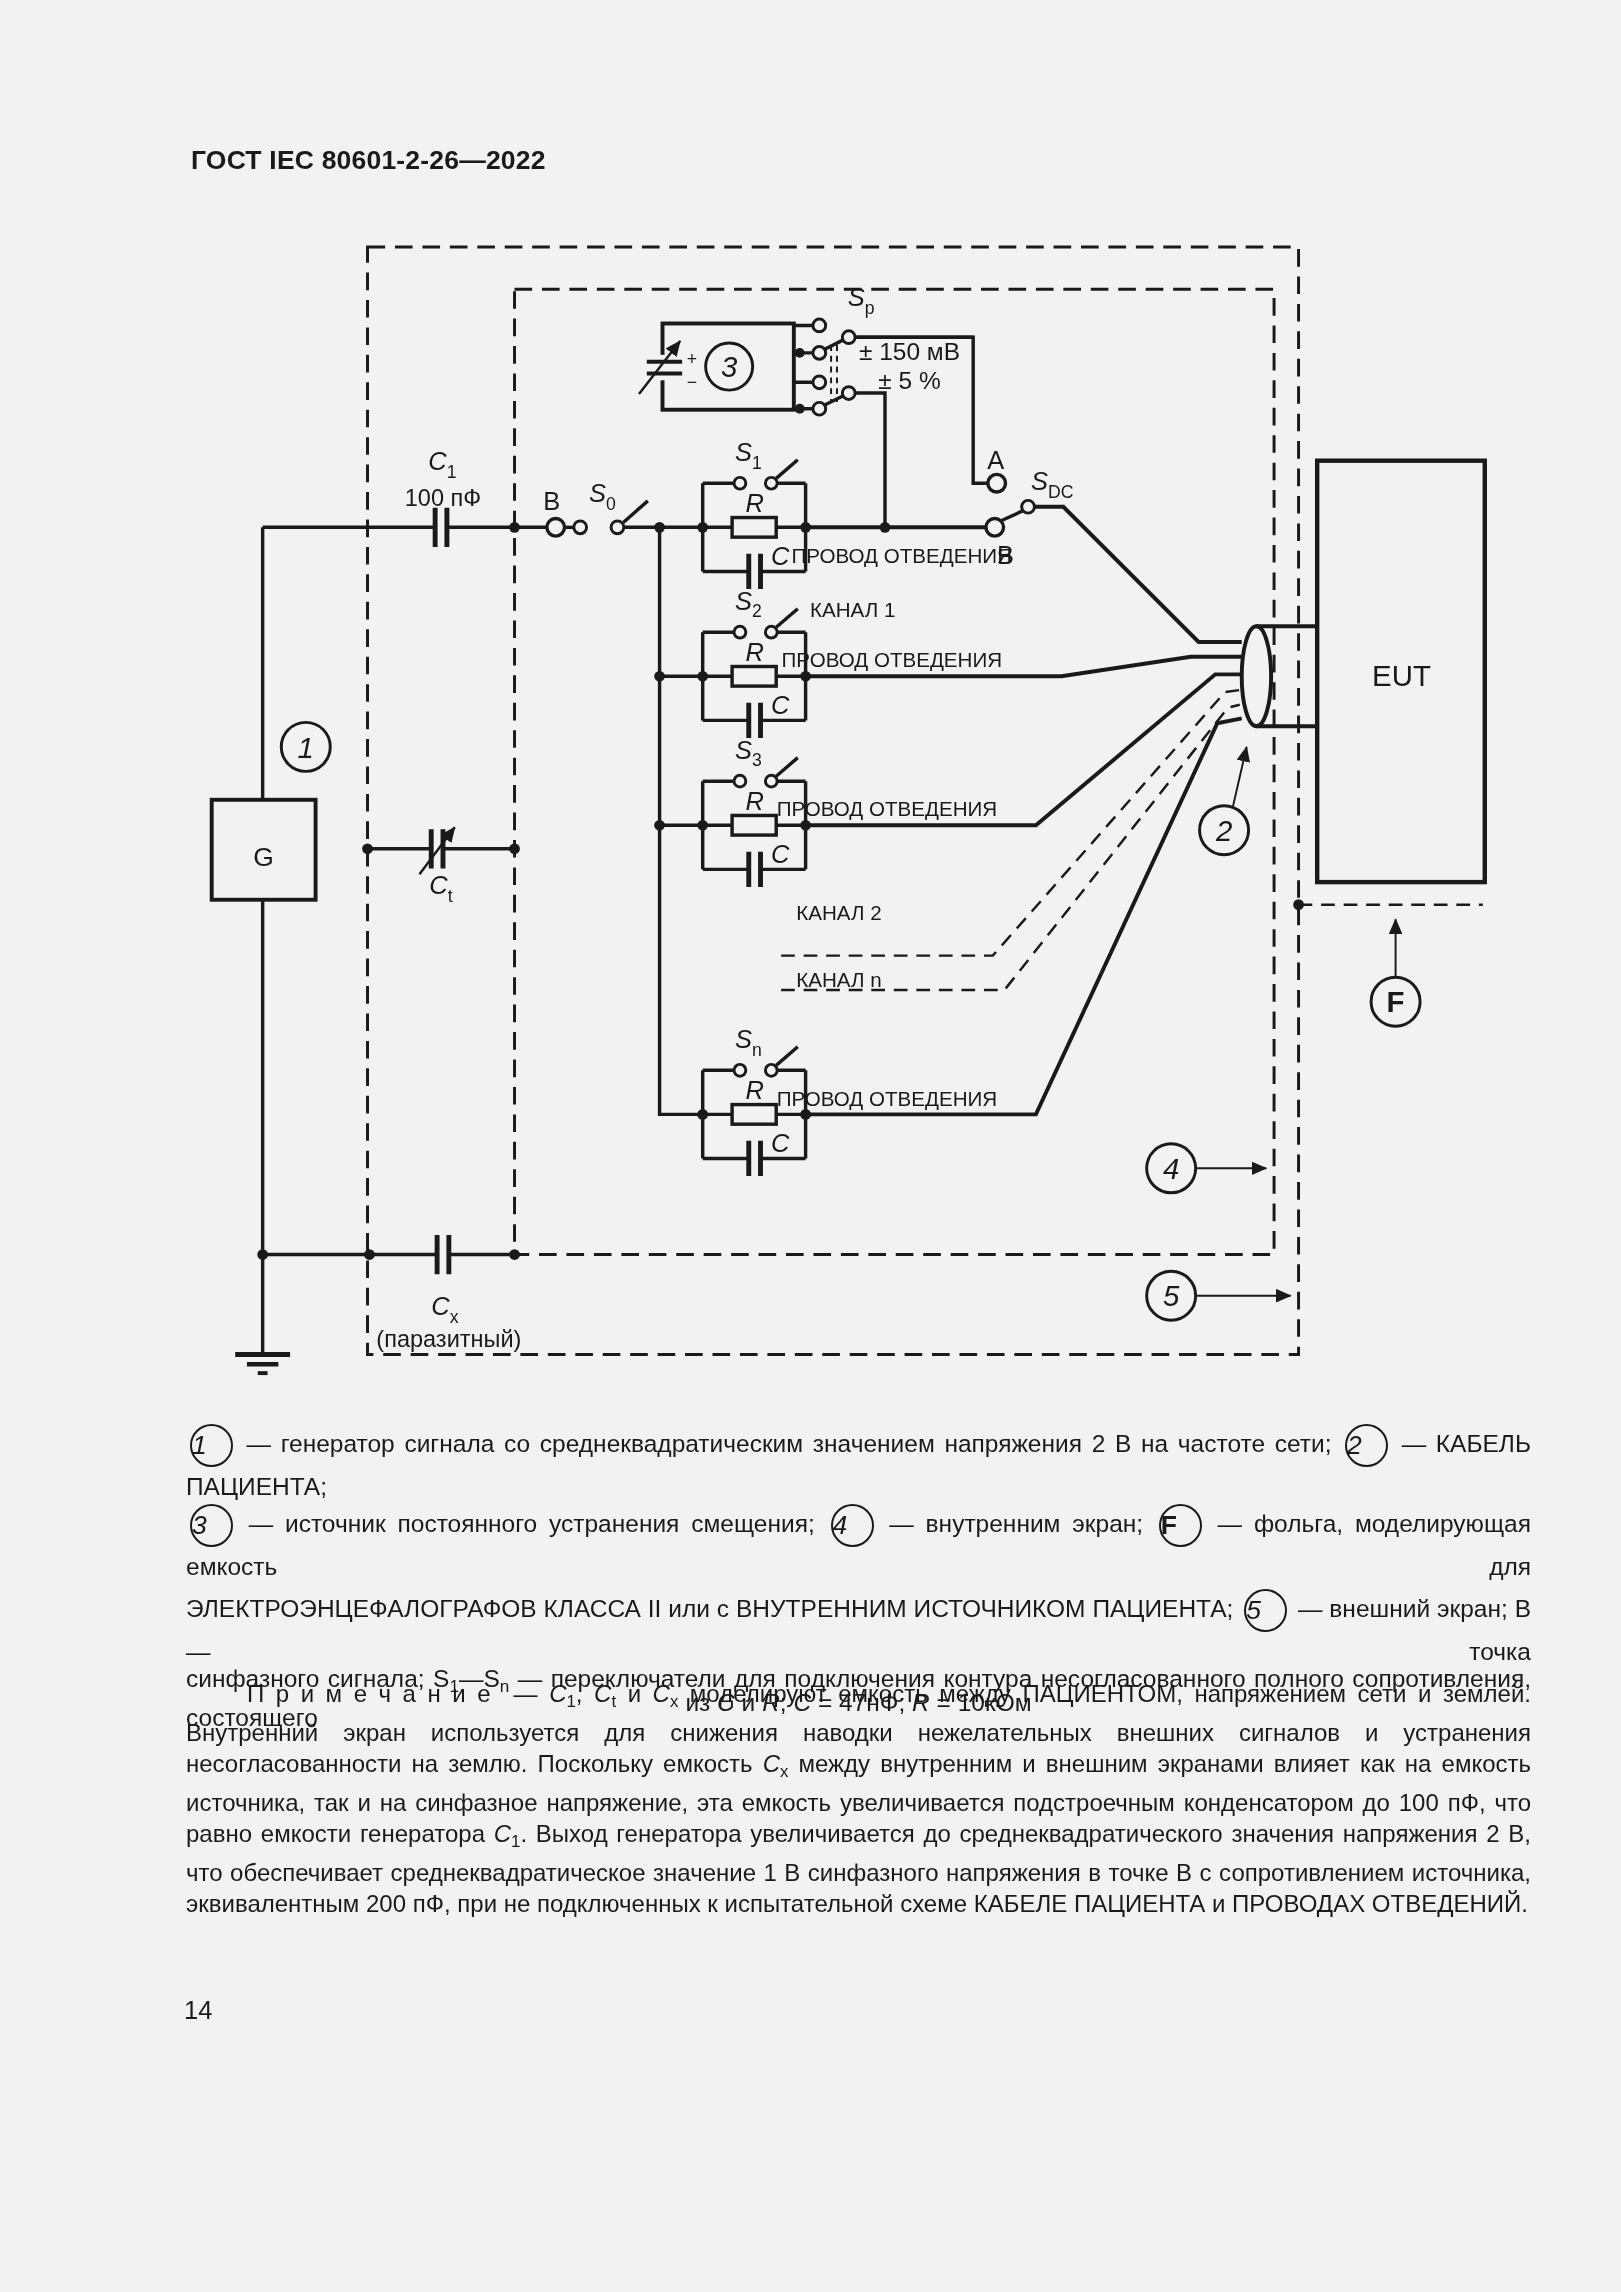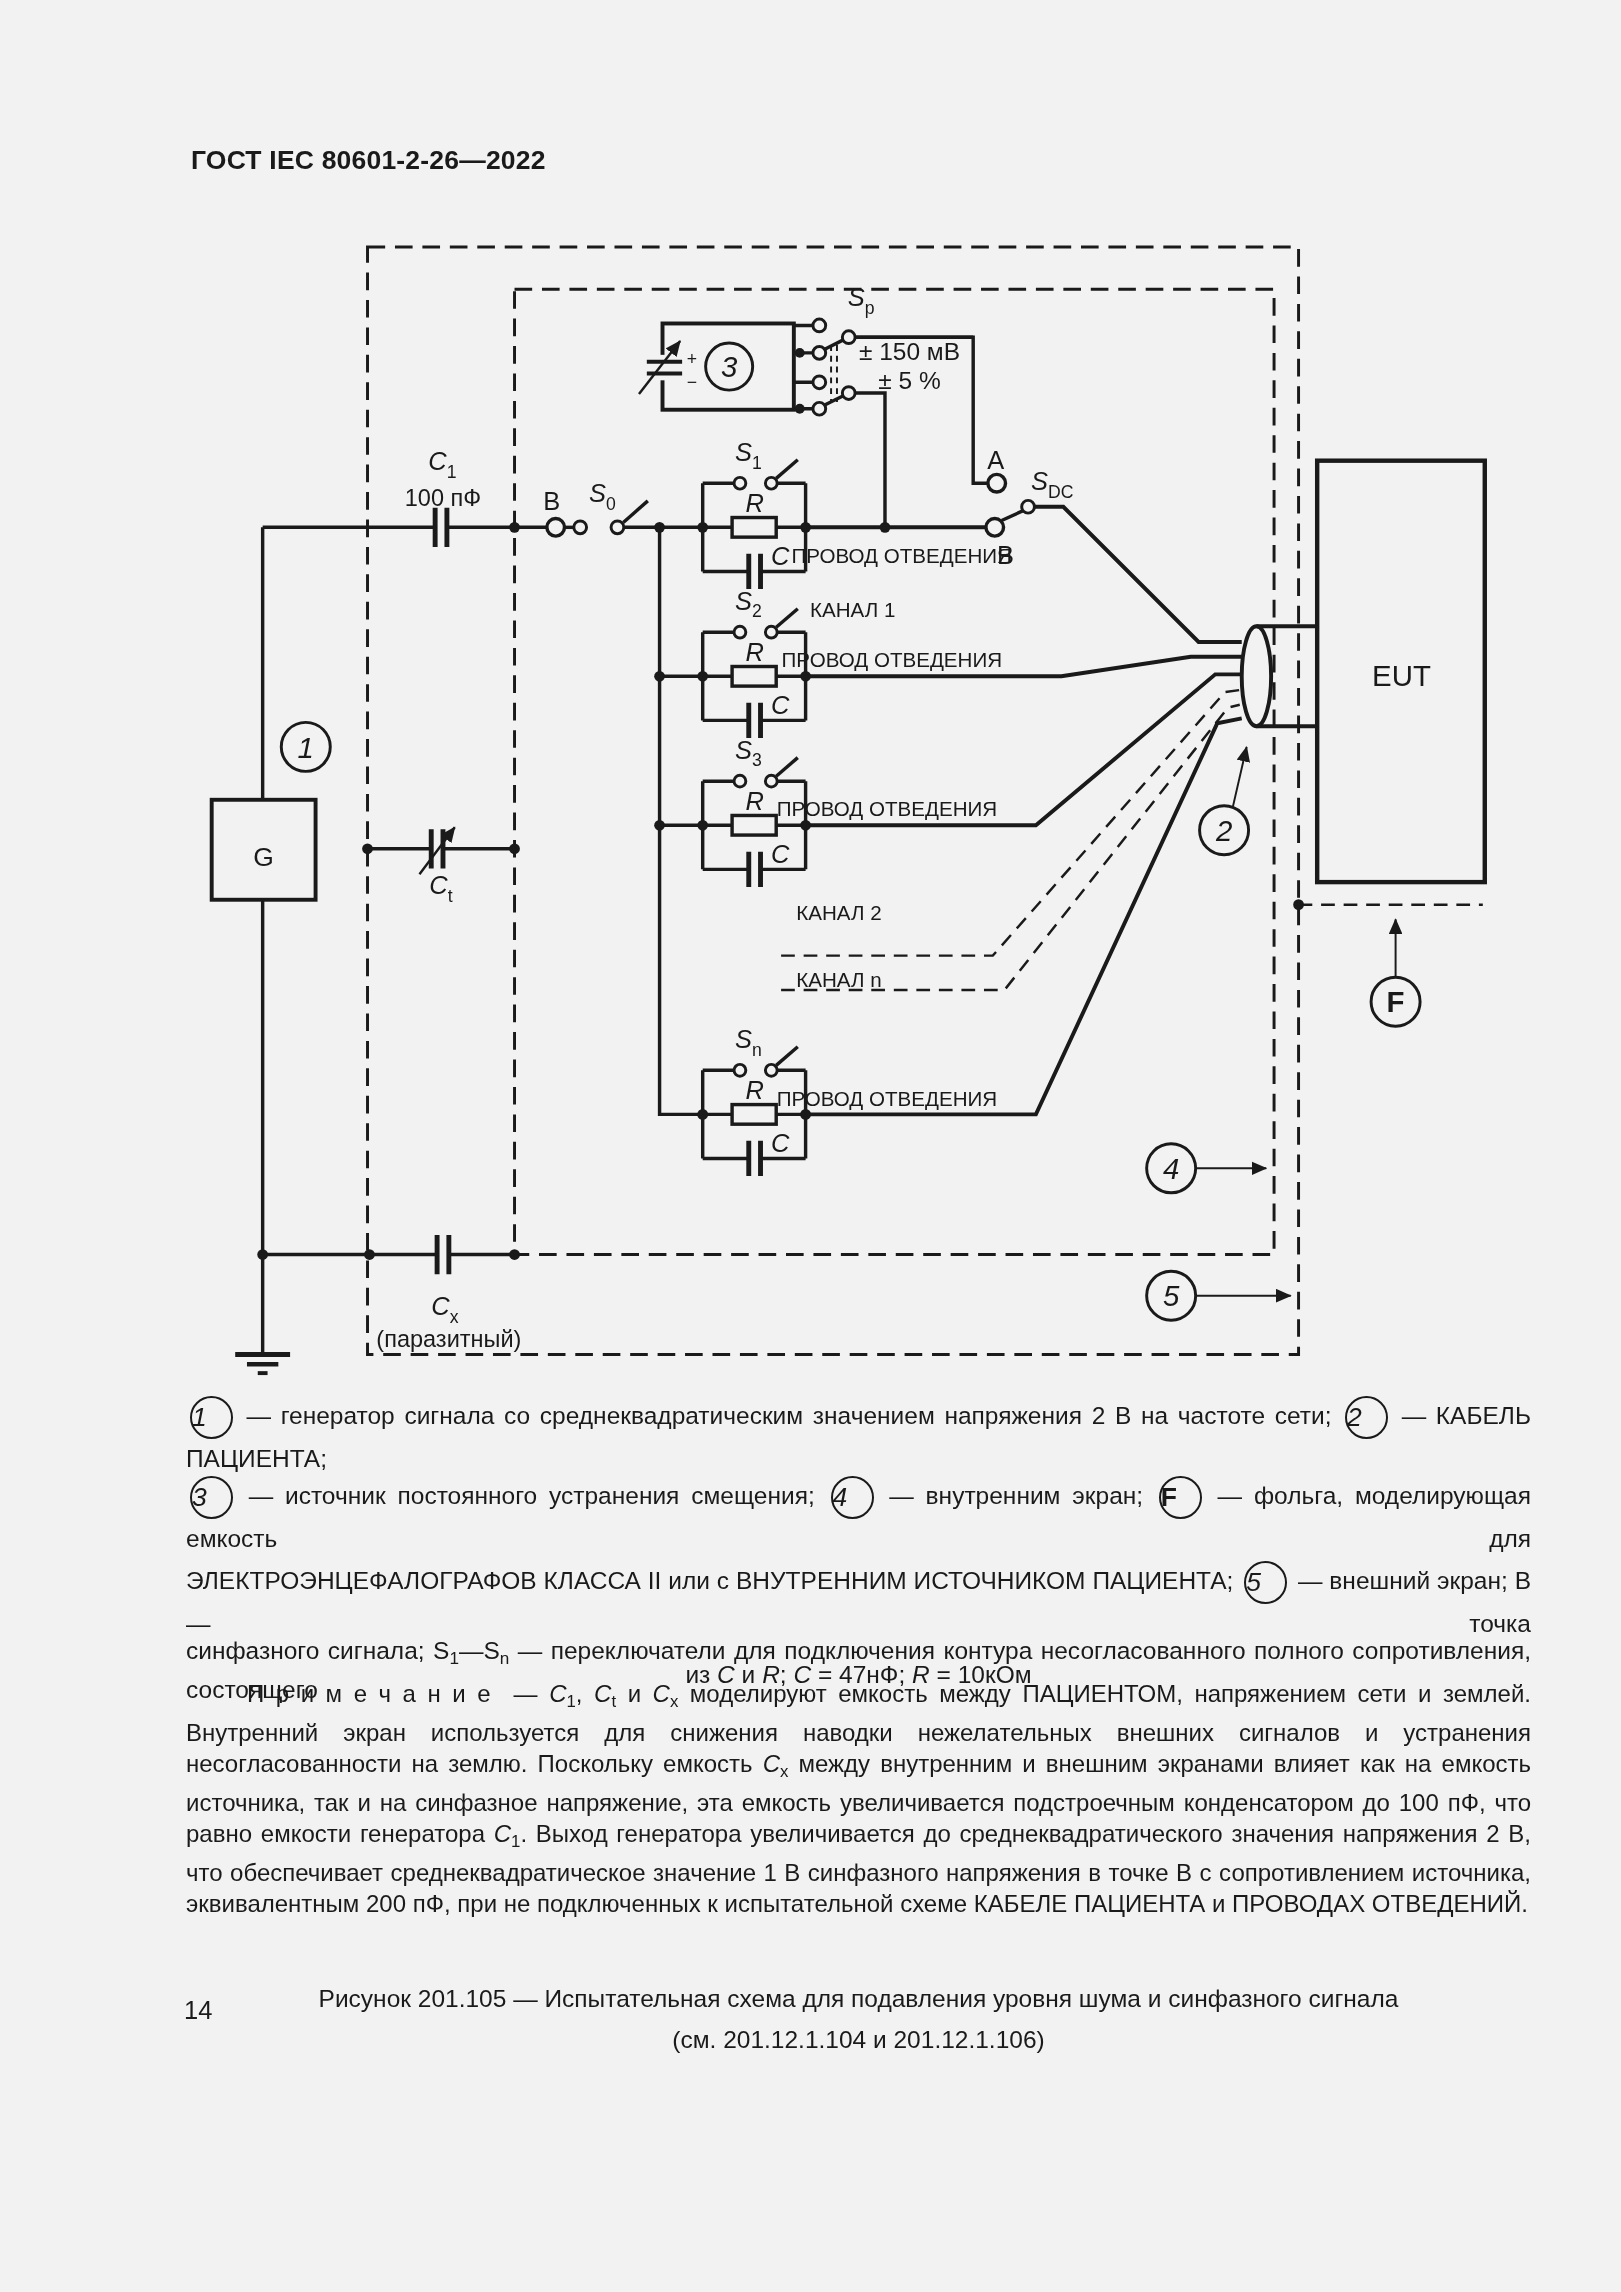--- a/index.html
+++ b/index.html
@@ -5,21 +5,21 @@
   html,body{margin:0;padding:0;background:#e8e8e8;}
   #page{
     position:relative;width:1621px;height:2293px;background:#f2f2f2;
     font-family:"Liberation Sans", sans-serif;color:#1a1a1a;overflow:hidden;padding-left:40px;
   }
   #header{position:absolute;left:191px;top:145px;font-size:26.5px;font-weight:bold;letter-spacing:0.2px;}
   #footer{position:absolute;left:184px;top:1996px;font-size:25.5px;}
   svg{position:absolute;left:0;top:0;}
   svg text{fill:#1a1a1a;font-family:"Liberation Sans", sans-serif;}
   .legend{position:absolute;left:186px;top:1390px;width:1345px;font-size:24.5px;}
-  .legend-line{position:absolute;left:0;width:100%;text-align:justify;text-align-last:justify;line-height:39px;}
+  .legend-line{position:absolute;left:0;width:100%;text-align:justify;text-align-last:justify;line-height:39px;margin-top:28px;}
   .legend-line.center{text-align:center;text-align-last:center;}
   .seg-n{white-space:pre-wrap;}
   .seg-i{font-style:italic;white-space:pre-wrap;}
   .seg-sub{font-size:0.7em;vertical-align:-0.3em;white-space:pre-wrap;}
   .seg-circ,.seg-circb{
     display:inline-block;width:39px;height:39px;border:2.5px solid #1a1a1a;border-radius:50%;
     text-align:center;line-height:39px;font-size:26.5px;font-style:italic;vertical-align:middle;margin:0 3.9px;
   }
   .seg-circb{font-style:normal;font-weight:bold;}
   #note{
@@ -293,20 +293,16 @@
   <div class="legend">
     <div class="legend-line" style="top:5.9px;"><span class="seg-circ">1</span><span class="seg-n"> — генератор сигнала со среднеквадратическим значением напряжения 2 В на частоте сети; </span><span class="seg-circ">2</span><span class="seg-n"> — КАБЕЛЬ ПАЦИЕНТА;</span></div>
     <div class="legend-line" style="top:86px;"><span class="seg-circ">3</span><span class="seg-n"> — источник постоянного устранения смещения; </span><span class="seg-circ">4</span><span class="seg-n"> — внутренним экран; </span><span class="seg-circb">F</span><span class="seg-n"> — фольга, моделирующая емкость для</span></div>
     <div class="legend-line" style="top:171px;"><span class="seg-n">ЭЛЕКТРОЭНЦЕФАЛОГРАФОВ КЛАССА II или с ВНУТРЕННИМ ИСТОЧНИКОМ ПАЦИЕНТА; </span><span class="seg-circ">5</span><span class="seg-n"> — внешний экран; В — точка</span></div>
     <div class="legend-line" style="top:245px;line-height:31px;"><span class="seg-n">синфазного сигнала; S</span><span class="seg-sub">1</span><span class="seg-n">—S</span><span class="seg-sub">n</span><span class="seg-n"> — переключатели для подключения контура несогласованного полного сопротивления, состоящего</span></div>
     <div class="legend-line center" style="top:269px;line-height:31px;"><span class="seg-n">из </span><span class="seg-i">С</span><span class="seg-n"> и </span><span class="seg-i">R</span><span class="seg-n">; </span><span class="seg-i">С</span><span class="seg-n"> = 47нФ; </span><span class="seg-i">R</span><span class="seg-n"> = 10кОм</span></div>
   </div>
 
   <div id="note"><span class="seg-n">П р и м е ч а н и е  — </span><span class="seg-i">C</span><span class="seg-sub">1</span><span class="seg-n">, </span><span class="seg-i">C</span><span class="seg-sub">t</span><span class="seg-n"> и </span><span class="seg-i">C</span><span class="seg-sub">x</span><span class="seg-n"> моделируют емкость между ПАЦИЕНТОМ, напряжением сети и землей. Внутренний экран используется для снижения наводки нежелательных внешних сигналов и устранения несогласованности на землю. Поскольку емкость </span><span class="seg-i">C</span><span class="seg-sub">x</span><span class="seg-n"> между внутренним и внешним экранами влияет как на емкость источника, так и на синфазное напряжение, эта емкость увеличивается подстроечным конденсатором до 100 пФ, что равно емкости генератора </span><span class="seg-i">C</span><span class="seg-sub">1</span><span class="seg-n">. Выход генератора увеличивается до среднеквадратического значения напряжения 2 В, что обеспечивает среднеквадратическое значение 1 В синфазного напряжения в точке В с сопротивлением источника, эквивалентным 200 пФ, при не подключенных к испытательной схеме КАБЕЛЕ ПАЦИЕНТА и ПРОВОДАХ ОТВЕДЕНИЙ.</span></div>
 
-  <div id="caption">
-    <div>Рисунок 201.105 — Испытательная схема для подавления уровня шума и синфазного сигнала</div>
-    <div>(см. 201.12.1.104 и 201.12.1.106)</div>
-  </div>
 
   <div id="footer">14</div>
 </div>
 
 
 </body></html>

